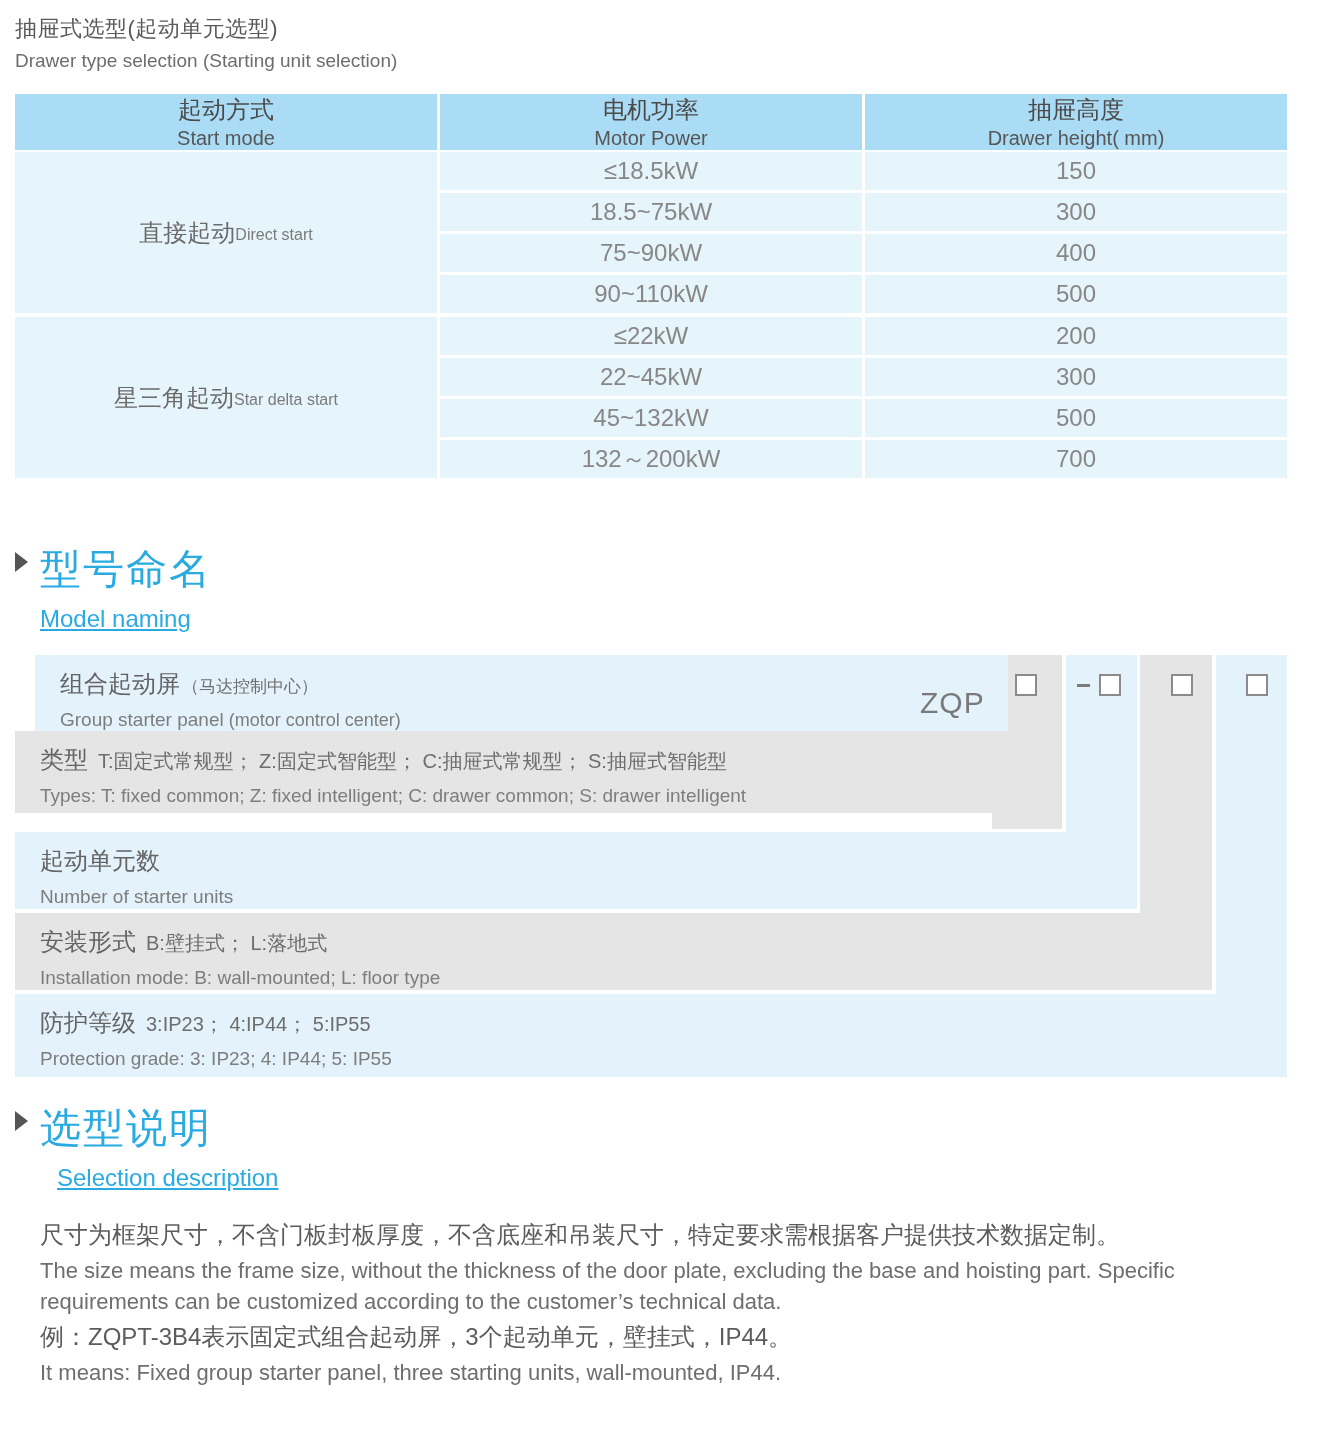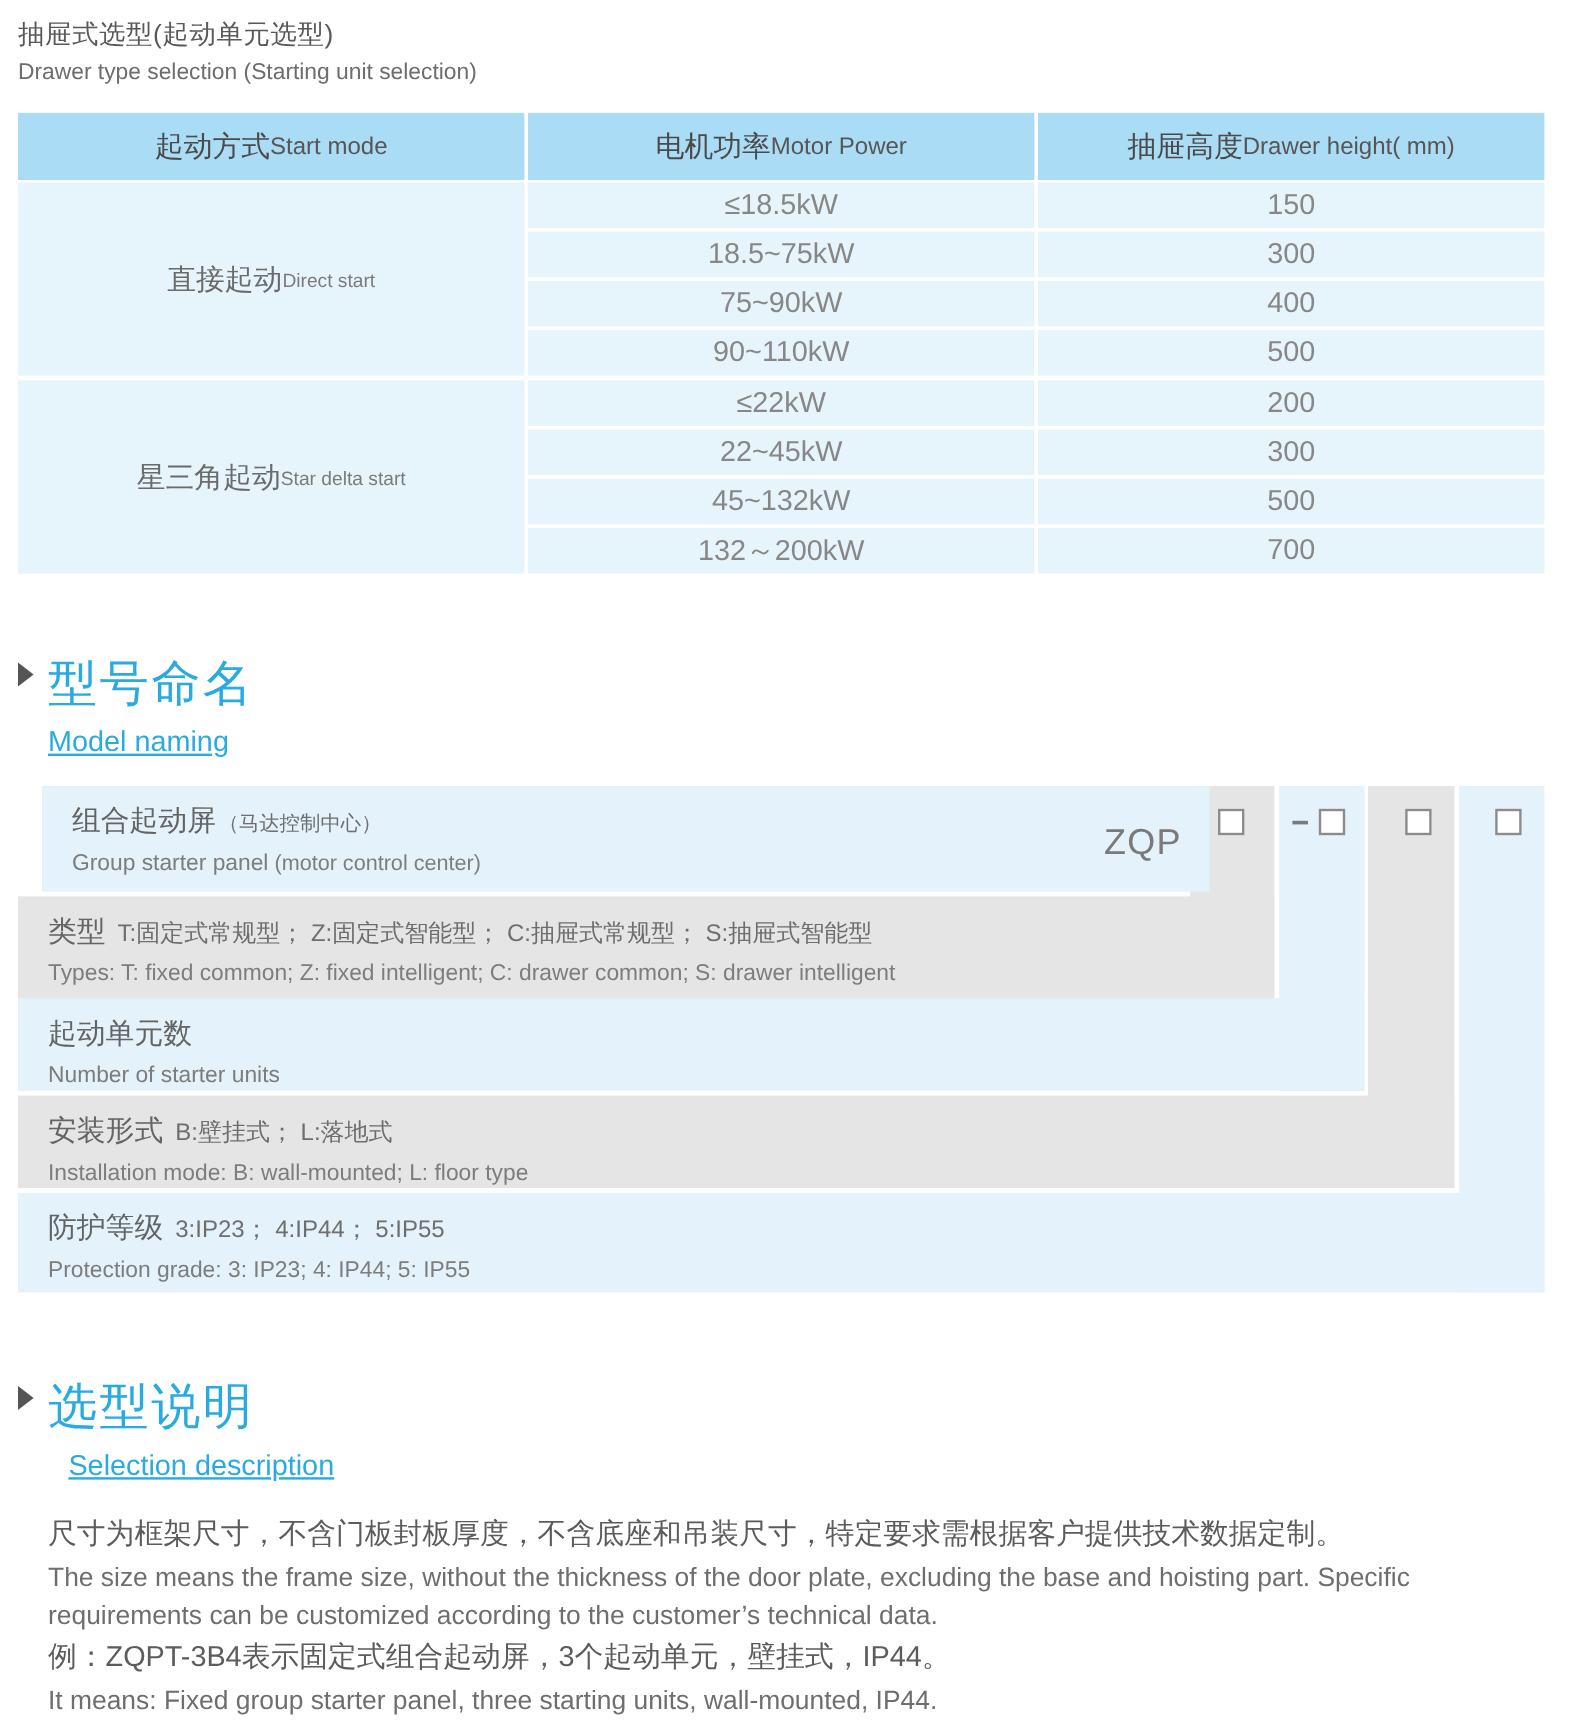--- a/index.html
+++ b/index.html
@@ -15,21 +15,21 @@
   
   .doc-title-zh { font-size:22px; color:#595959; letter-spacing:.5px; }
   .doc-title-en { font-size:19px; color:#6d6d6d; margin-top:6px; }
 
   
   .sel-table { margin-top:22px; }
   .t-grid { display:grid; grid-template-columns:422px 422px 422px; gap:3px; }
   .t-header { margin-bottom:2px; }
   .th {
     background:#abdcf5; height:56px;
-    display:flex; align-items:center; justify-content:center;
+    display:flex; flex-direction:column; align-items:center; justify-content:center;
   }
   .th .zh { font-size:24px; color:#4a4a4a; }
   .th .en { font-size:20px; color:#565656; margin-top:1px; }
   .t-group { grid-auto-rows:38px; margin-bottom:4px; }
   .mode-cell {
     grid-column:1; grid-row:1 / span 4; background:#e6f4fb;
     display:flex; flex-direction:row; align-items:center; justify-content:center;
   }
   .mode-cell .zh { font-size:24px; color:#6b6b6b; }
   .mode-cell .en { font-size:16px; color:#7b7b7b; margin-top:4px; }
@@ -43,21 +43,21 @@
   .tri {
     width:0; height:0; margin-top:10px;
     border-left:13px solid #555555;
     border-top:10px solid transparent;
     border-bottom:10px solid transparent;
   }
   .section-head .zh { font-size:41px; color:#29abe2; margin-left:12px; letter-spacing:2px; }
   .section-sub { font-size:24px; color:#29abe2; margin-top:8px;text-decoration:underline; }
   #head-model { margin-top:64px; }
   #sub-model { margin-left:25px; }
-  #head-desc { margin-top:68px; }
+  #head-desc { margin-top:24px; }
   #sub-desc { margin-left:42px; }
 
   
   .naming { position:relative; width:1272px; height:422px; margin-top:22px; }
   .naming .bar { position:absolute; left:0; }
   .blue { background:#e3f2fb; }
   .gray { background:#e5e5e6; }
   .strip { position:absolute; top:0; }
   .n-row-text { padding:13px 0 0 25px; position:relative; z-index:2; }
   .n-zh { font-size:24px; color:#646464; }
@@ -148,21 +148,21 @@
 
     <div class="bar blue" style="top:0; width:973px; height:88px;margin-left:20px;">
       <div class="n-row-text">
         <div>
           <span class="n-zh">组合起动屏</span><span class="n-zh-sub small">（马达控制中心）</span>
         </div>
         <div class="n-en"><span>Group starter panel</span><span style="font-size:18px;"> (motor control center)</span></div>
       </div>
     </div>
 
-    <div class="bar gray" style="top:92px; width:1047px; height:96px;">
+    <div class="bar gray" style="top:76px; width:1047px; height:82px;">
       <div class="n-row-text">
         <div>
           <span class="n-zh">类型</span><span class="n-zh-sub">T:固定式常规型； Z:固定式智能型； C:抽屉式常规型； S:抽屉式智能型</span>
         </div>
         <div class="n-en">Types: T: fixed common; Z: fixed intelligent; C: drawer common; S: drawer intelligent</div>
       </div>
     </div>
 
     <div class="bar blue" style="top:177px; width:1122px; height:77px;">
       <div class="n-row-text">

